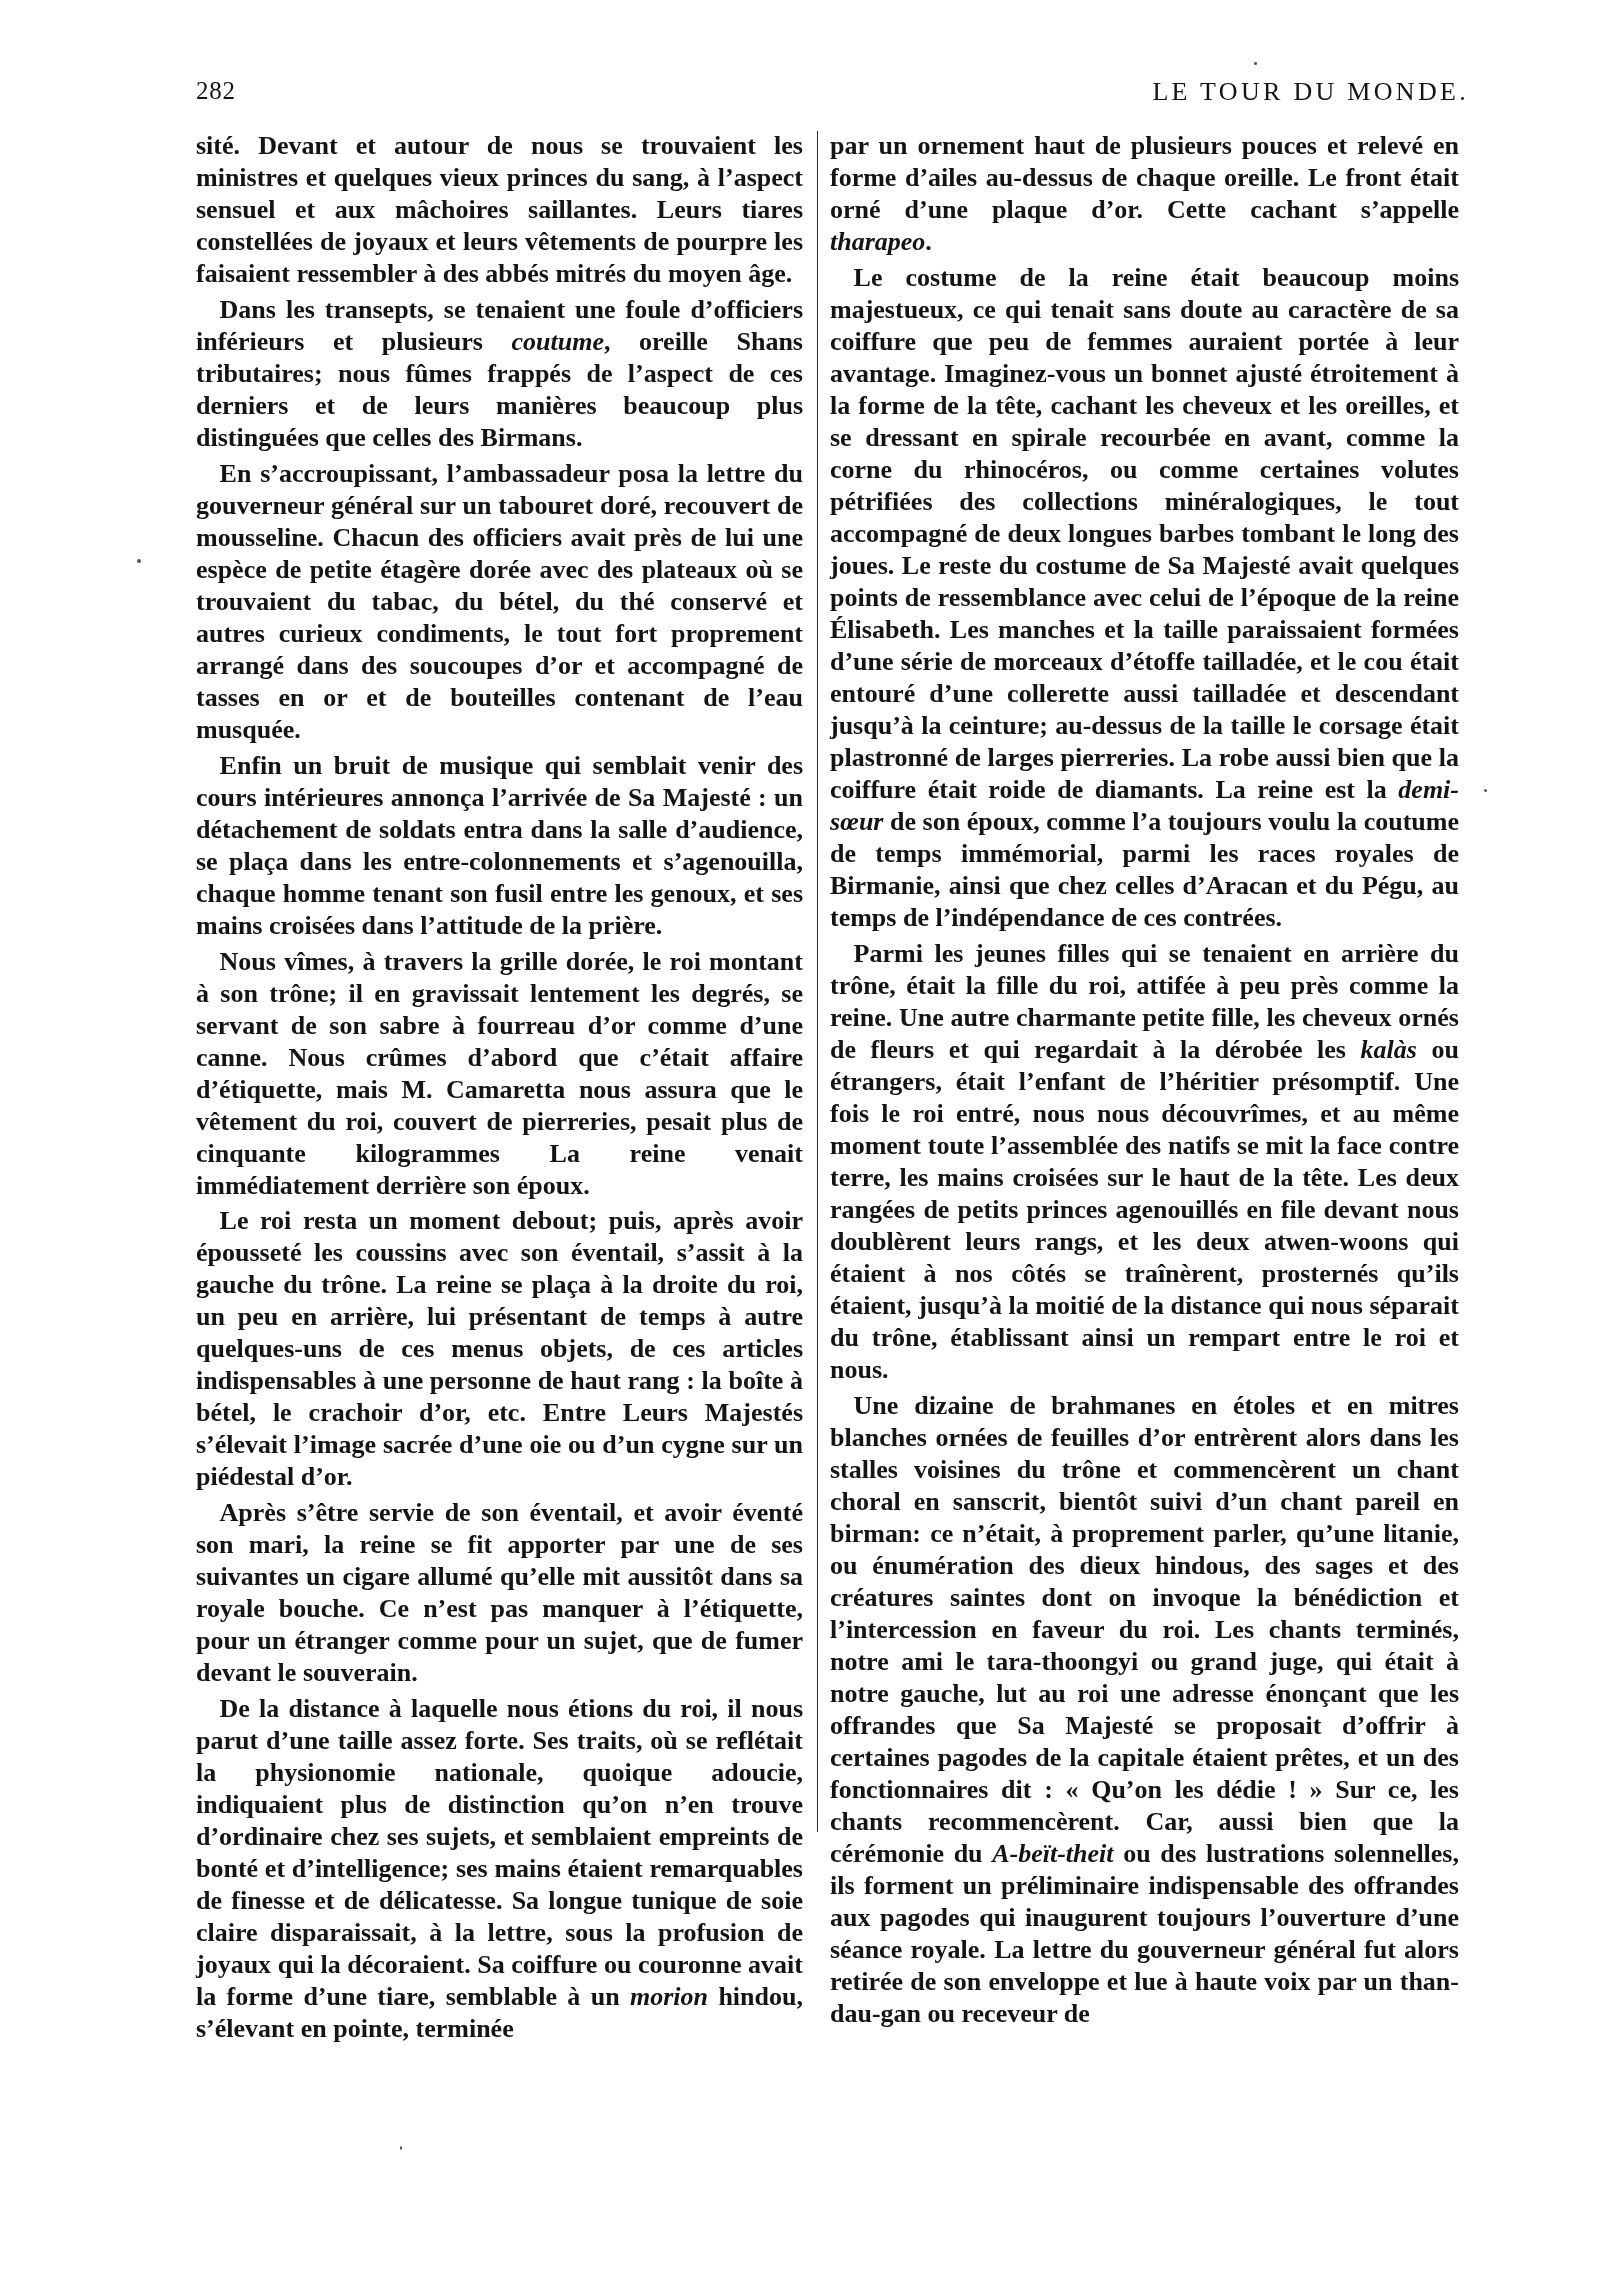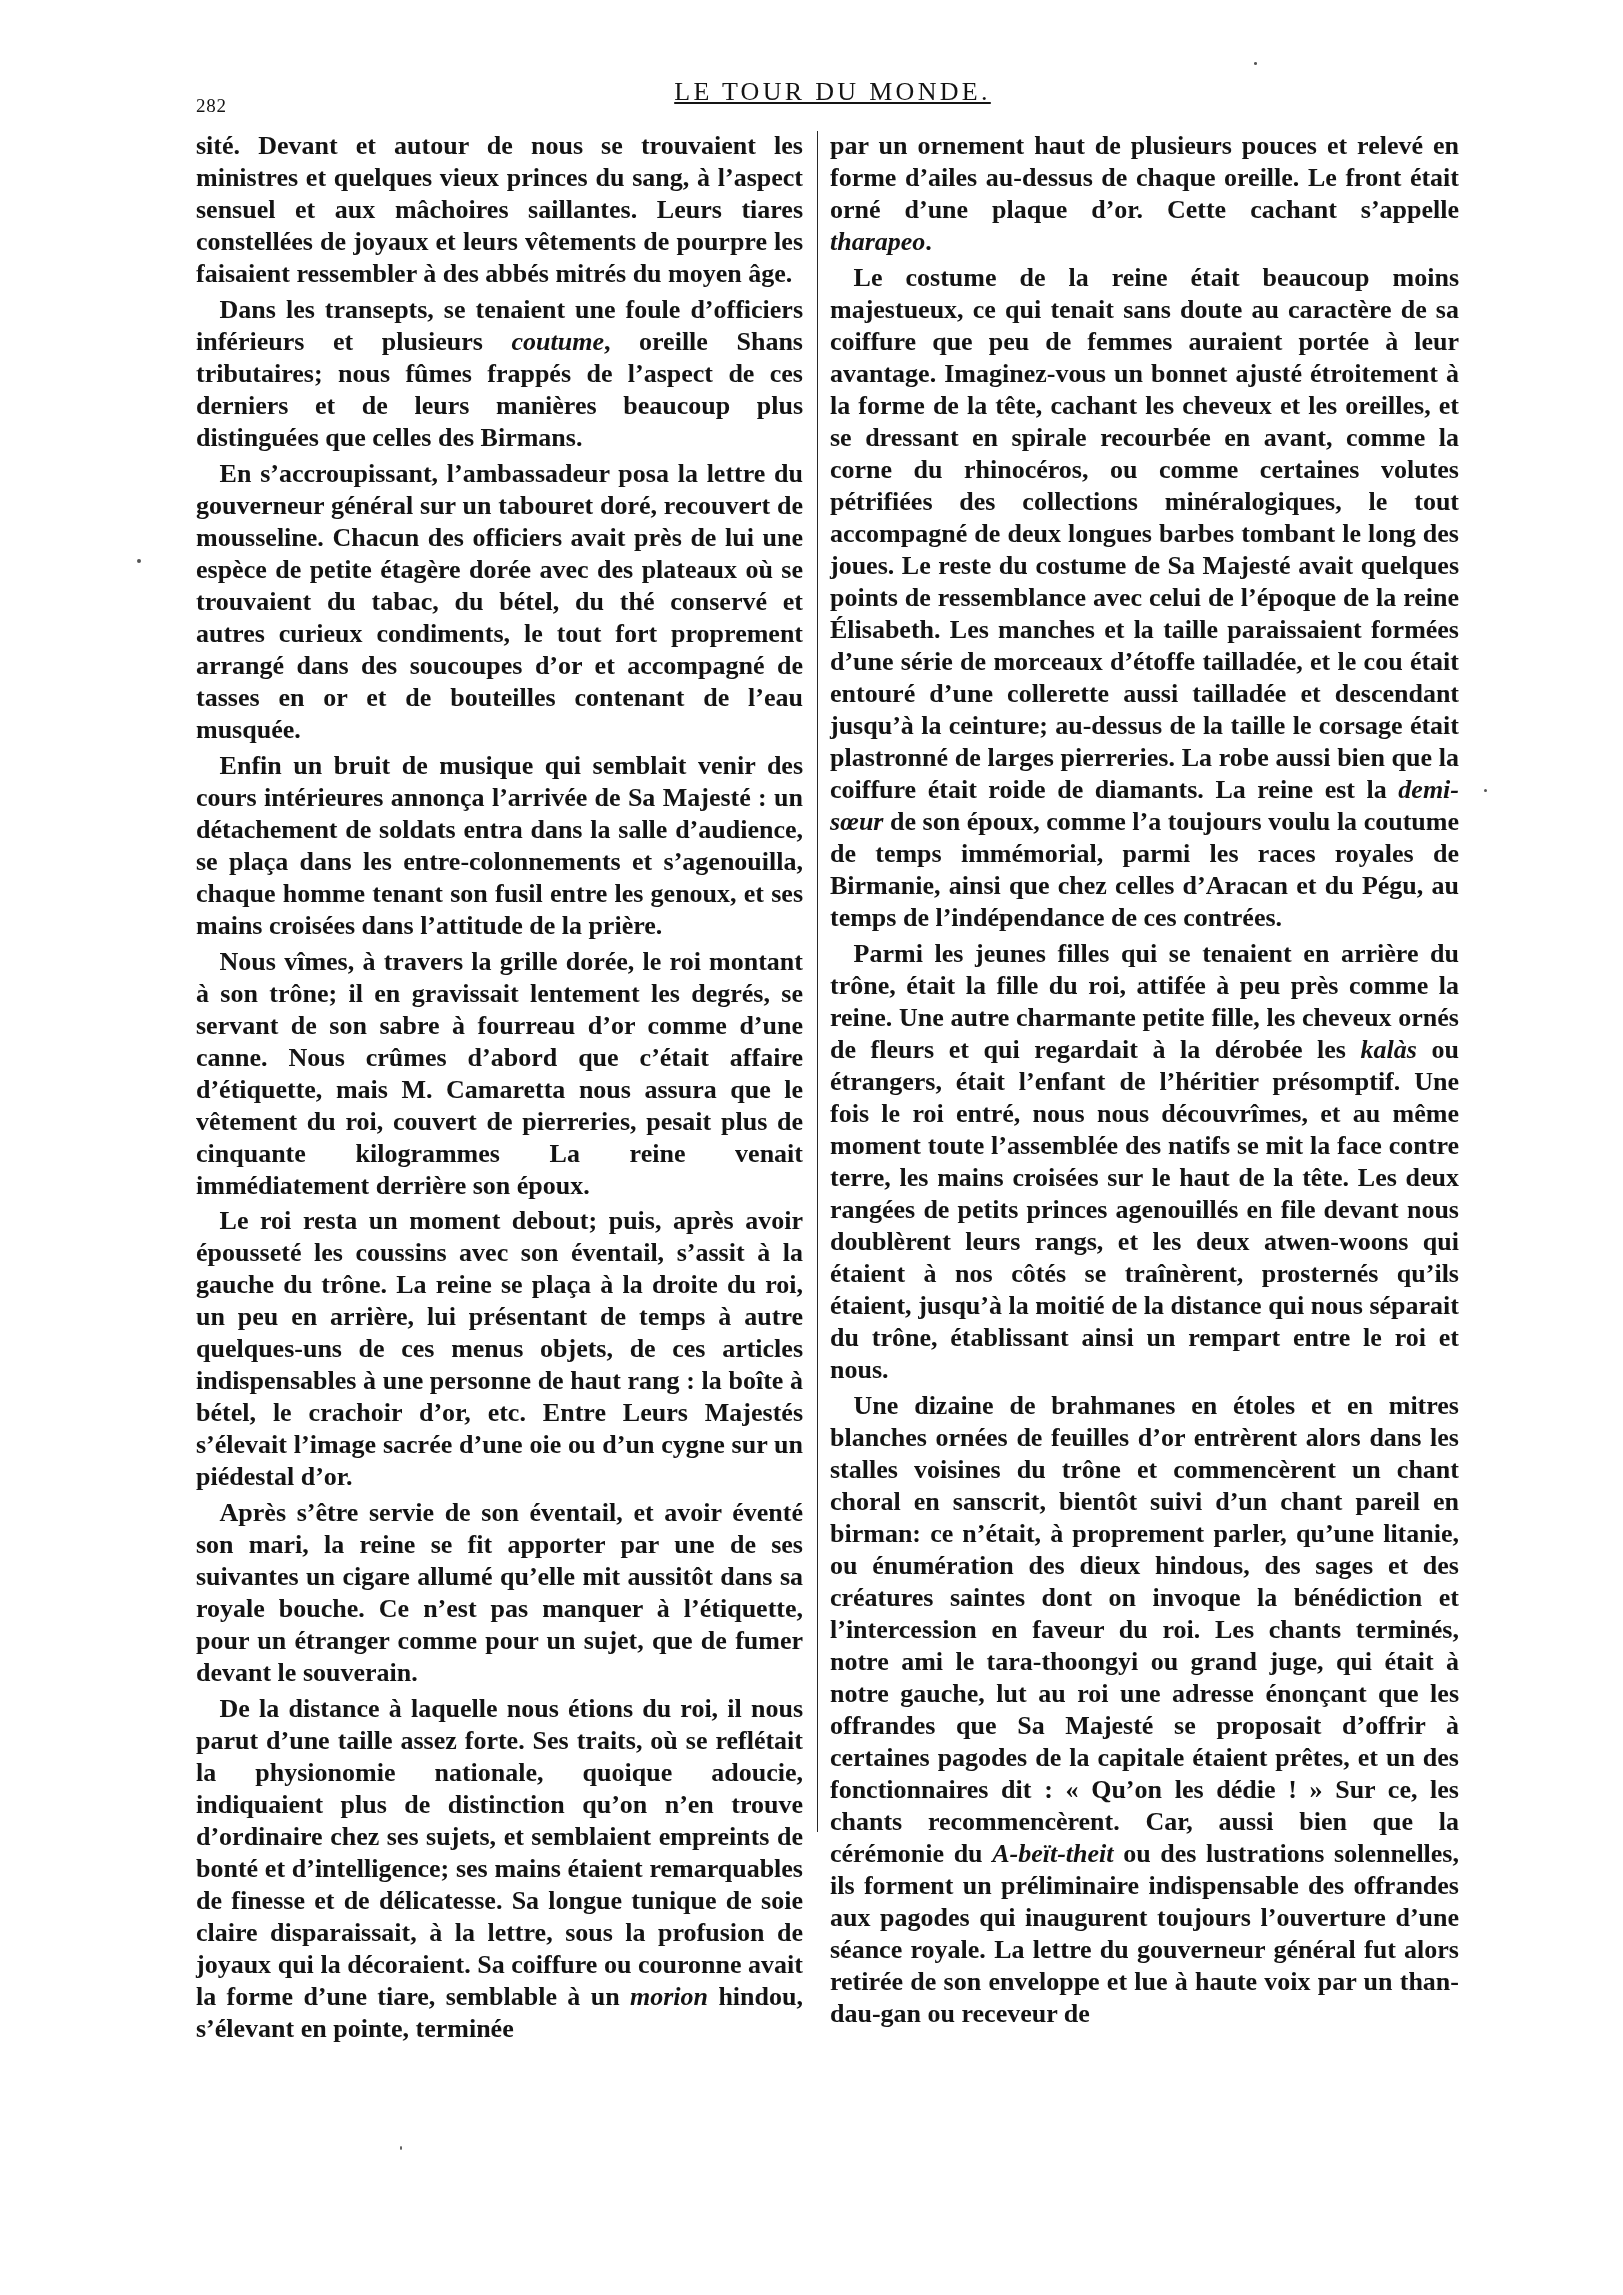--- a/index.html
+++ b/index.html
@@ -4,25 +4,25 @@
   <style>
     html, body { margin: 0; padding: 0; background: #ffffff; }
     body {
       width: 1623px; height: 2295px; position: relative; overflow: hidden;
       font-family: "Liberation Serif", "DejaVu Serif", serif; color: #141414;
     }
     .running-head {
       position: absolute; top: 77px; left: 196px; width: 1273px; height: 39px;
     }
     .page-number {
-      position: absolute; left: 0; top: 0; font-size: 19px; letter-spacing: 0.7px; margin-top: 18px;
+      position: absolute; left: 0; top: 0; font-size: 25px; letter-spacing: 0.7px;
     }
     .journal-title {
-      position: absolute; left: 0; right: 0; top: 0; text-align: center;
-      font-size: 26px; letter-spacing: 3.3px; text-decoration: underline;
+      position: absolute; left: 0; right: 0; top: 0; text-align: right;
+      font-size: 26px; letter-spacing: 3.3px;
     }
     .column {
       position: absolute; top: 130px; font-size: 26px; line-height: 32px;
       text-align: justify; hyphens: manual; font-weight: bold;
     }
     .col-left { left: 196px; width: 607px; }
     .col-right { left: 830px; width: 629px; }
     .column-rule {
       position: absolute; left: 817px; top: 131px; width: 1.3px; height: 1701px;
       background: #2a2a2a;

